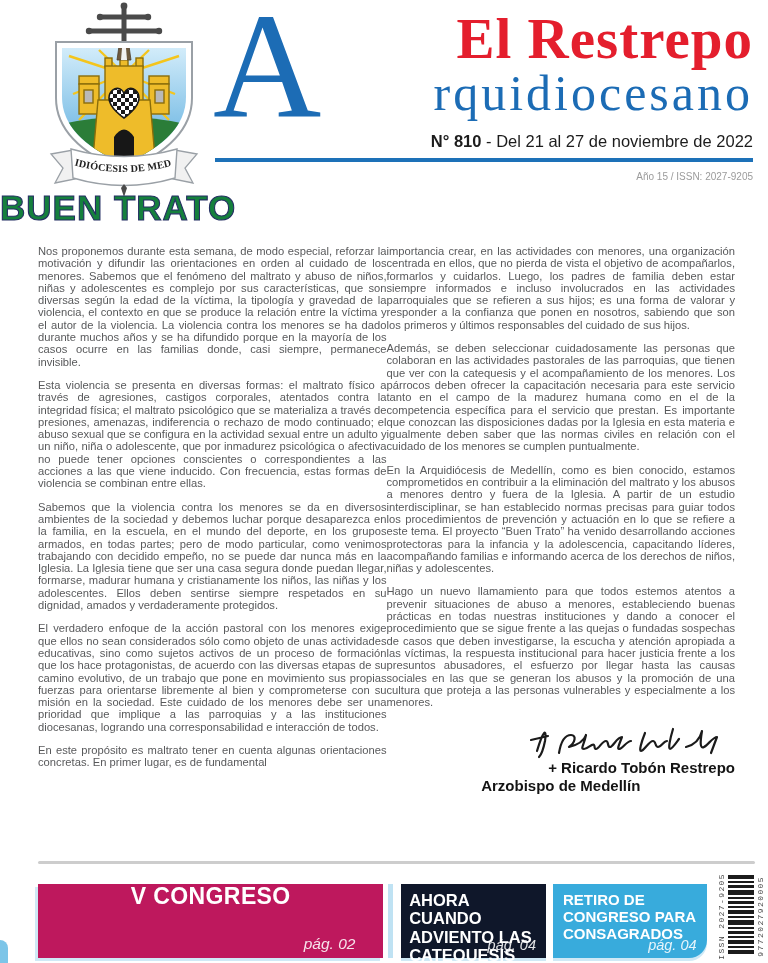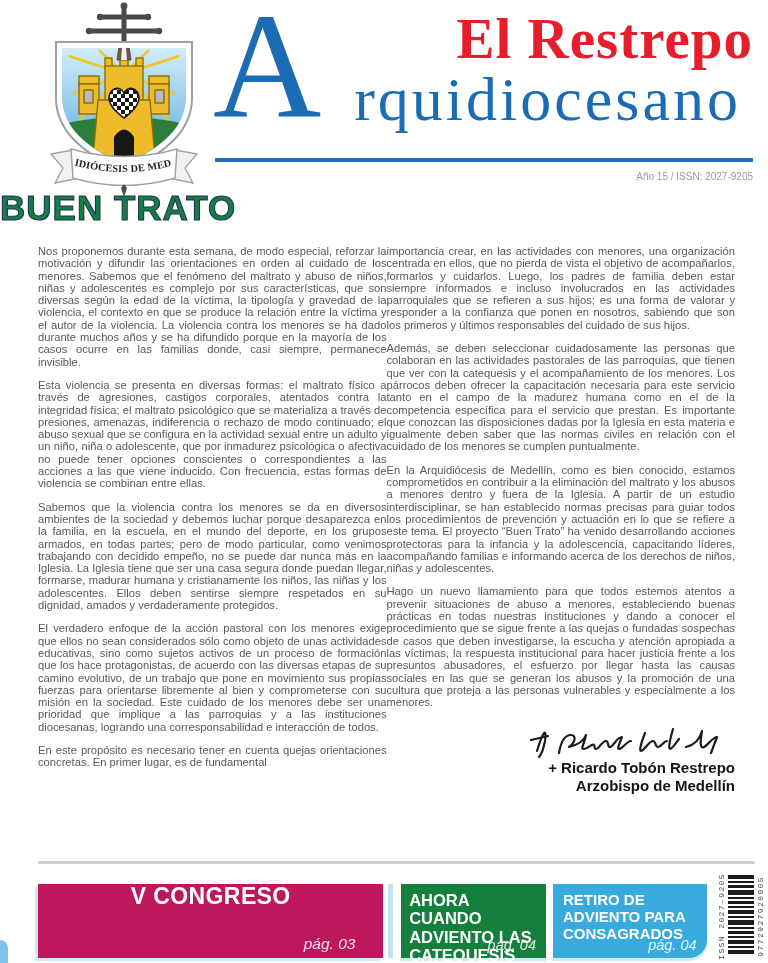--- a/index.html
+++ b/index.html
@@ -14,22 +14,22 @@
   .title-block { position:absolute; left:215px; top:16px; width:538px; height:172px; }
   .big-a {
     position:absolute; left:-2px; top:-26px; font-family:"Liberation Serif", serif;
     font-size:150px; line-height:1; color:#1c6cb5;
   }
   .title-red {
     position:absolute; right:0; top:-6px; font-family:"Liberation Serif", serif;
     font-weight:700; font-size:57px; line-height:1; color:#e41e2d; letter-spacing:1px;
   }
   .title-blue {
-    position:absolute; right:12px; top:52px; font-family:"Liberation Serif", serif;
-    font-size:62px; line-height:1; color:#1c6cb5; letter-spacing:3px;margin-left:17px;
+    position:absolute; right:0; top:52px; font-family:"Liberation Serif", serif;
+    font-size:50px; line-height:1; color:#1c6cb5; letter-spacing:3px;margin-left:17px;
   }
   .issue-line { position:absolute; right:0; top:116px; font-size:16.5px; color:#1c1c1c; }
   .issue-line .bold { font-weight:700; }
   .masthead-rule { position:absolute; left:0; right:0; top:142px; height:4px; background:#1d71b8; }
   .year-issn { position:absolute; right:0; top:155px; font-size:10px; color:#9b9b9b; }
 
   
   .headline {
     position:absolute; top:188px; left:0; width:100%; margin:0; text-align:left;
     font-size:35px; font-weight:700; letter-spacing:1px; color:#15803d;
@@ -39,37 +39,37 @@
   
   .columns { position:absolute; top:245px; left:38px; width:697px; display:flex; }
   .col { flex:1; }
   .col p {
     margin:0 0 11px; font-size:11.2px; line-height:12.3px; text-align:justify;
     color:#58595b;
   }
   .signature { margin-top:8px; text-align:right; color:#141414; }
   .signature svg { display:block; margin:0 0 -4px auto; }
   .sig-name { font-weight:700; font-size:15px; line-height:1.2;text-align:right; }
-  .sig-title { font-weight:700; font-size:15px; line-height:1.2; }
+  .sig-title { font-weight:700; font-size:15px; line-height:1.2;text-align:center; }
 
   
   .section-divider { position:absolute; top:861px; left:38px; right:13px; height:3px;
     background:#cdcdcd; border-radius:2px; }
 
   
   .banners { position:absolute; top:884px; left:38px; right:0; height:74px; display:flex; }
   .banner { position:relative; color:#fff; }
   .banner-dark {
     width:362px; background:#be185d; box-shadow:-3px 3px 0 #cfe9f6;
     display:flex; flex-direction:column; justify-content:flex-start; padding-bottom:8px;
   }
   .banner-dark .line { text-align:center; font-size:23px; font-weight:700; line-height:1.08; letter-spacing:0.4px; }
   .v-strip { width:5px; margin-left:5px; background:#bfe2f3; }
   .banner-mid {
-    width:135px; margin-left:8px; background:#15803d; padding:7px 8px;
+    width:135px; margin-left:8px; background:#0f172a; padding:7px 8px;
     box-shadow:0 3px 0 #cfe9f6;
   }
   .banner-light {
     width:140px; margin-left:7px; background:#38abdc; padding:7px 10px;
     border-bottom-right-radius:18px; box-shadow:0 3px 0 #cfe9f6;
   }
   .banner-mid .line { font-size:16.5px; font-weight:700; line-height:1.12; }
   .banner-light .line { font-size:15px; font-weight:700; line-height:1.14; }
   .page-ref {
     position:absolute; bottom:5px; right:10px; font-style:italic; font-size:14.5px;
@@ -184,34 +184,37 @@
           </text>
           <path d="M92,186 l3,9 3,-9 -3,-4 z" fill="#4a4a4a"></path>
         </g>
       </svg>
     </div>
 
     <div class="title-block">
       <span class="big-a">A</span>
       <div class="title-red">El Restrepo</div>
       <div class="title-blue">rquidiocesano</div>
+      <div class="issue-line">
+        <span class="bold">N° 810</span><span> - Del 21 al 27 de noviembre de 2022</span>
+      </div>
       <div class="masthead-rule"></div>
       <div class="year-issn">Año 15 / ISSN: 2027-9205</div>
     </div>
   </header>
 
   <h1 class="headline">BUEN TRATO</h1>
 
   <main class="columns">
     <div class="col">
       <p>Nos proponemos durante esta semana, de modo especial, reforzar la motivación y difundir las orientaciones en orden al cuidado de los menores. Sabemos que el fenómeno del maltrato y abuso de niños, niñas y adolescentes es complejo por sus características, que son diversas según la edad de la víctima, la tipología y gravedad de la violencia, el contexto en que se produce la relación entre la víctima y el autor de la violencia. La violencia contra los menores se ha dado durante muchos años y se ha difundido porque en la mayoría de los casos ocurre en las familias donde, casi siempre, permanece invisible.</p>
       <p>Esta violencia se presenta en diversas formas: el maltrato físico a través de agresiones, castigos corporales, atentados contra la integridad física; el maltrato psicológico que se materializa a través de presiones, amenazas, indiferencia o rechazo de modo continuado; el abuso sexual que se configura en la actividad sexual entre un adulto y un niño, niña o adolescente, que por inmadurez psicológica o afectiva no puede tener opciones conscientes o correspondientes a las acciones a las que viene inducido. Con frecuencia, estas formas de violencia se combinan entre ellas.</p>
       <p>Sabemos que la violencia contra los menores se da en diversos ambientes de la sociedad y debemos luchar porque desaparezca en la familia, en la escuela, en el mundo del deporte, en los grupos armados, en todas partes; pero de modo particular, como venimos trabajando con decidido empeño, no se puede dar nunca más en la Iglesia. La Iglesia tiene que ser una casa segura donde puedan llegar, formarse, madurar humana y cristianamente los niños, las niñas y los adolescentes. Ellos deben sentirse siempre respetados en su dignidad, amados y verdaderamente protegidos.</p>
       <p>El verdadero enfoque de la acción pastoral con los menores exige que ellos no sean considerados sólo como objeto de unas actividades educativas, sino como sujetos activos de un proceso de formación que los hace protagonistas, de acuerdo con las diversas etapas de su camino evolutivo, de un trabajo que pone en movimiento sus propias fuerzas para orientarse libremente al bien y comprometerse con su misión en la sociedad. Este cuidado de los menores debe ser una prioridad que implique a las parroquias y a las instituciones diocesanas, logrando una corresponsabilidad e interacción de todos.</p>
-      <p>En este propósito es necesario tener en cuenta quejas orientaciones concretas. En primer lugar, es de fundamental</p>
+      <p>En este propósito es maltrato tener en cuenta algunas orientaciones concretas. En primer lugar, es de fundamental</p>
     </div>
     <div class="col">
       <p>importancia crear, en las actividades con menores, una organización centrada en ellos, que no pierda de vista el objetivo de acompañarlos, formarlos y cuidarlos. Luego, los padres de familia deben estar siempre informados e incluso involucrados en las actividades parroquiales que se refieren a sus hijos; es una forma de valorar y responder a la confianza que ponen en nosotros, sabiendo que son los primeros y últimos responsables del cuidado de sus hijos.</p>
       <p>Además, se deben seleccionar cuidadosamente las personas que colaboran en las actividades pastorales de las parroquias, que tienen que ver con la catequesis y el acompañamiento de los menores. Los párrocos deben ofrecer la capacitación necesaria para este servicio tanto en el campo de la madurez humana como en el de la competencia específica para el servicio que prestan. Es importante que conozcan las disposiciones dadas por la Iglesia en esta materia e igualmente deben saber que las normas civiles en relación con el cuidado de los menores se cumplen puntualmente.</p>
       <p>En la Arquidiócesis de Medellín, como es bien conocido, estamos comprometidos en contribuir a la eliminación del maltrato y los abusos a menores dentro y fuera de la Iglesia. A partir de un estudio interdisciplinar, se han establecido normas precisas para guiar todos los procedimientos de prevención y actuación en lo que se refiere a este tema. El proyecto “Buen Trato” ha venido desarrollando acciones protectoras para la infancia y la adolescencia, capacitando líderes, acompañando familias e informando acerca de los derechos de niños, niñas y adolescentes.</p>
       <p>Hago un nuevo llamamiento para que todos estemos atentos a prevenir situaciones de abuso a menores, estableciendo buenas prácticas en todas nuestras instituciones y dando a conocer el procedimiento que se sigue frente a las quejas o fundadas sospechas de casos que deben investigarse, la escucha y atención apropiada a las víctimas, la respuesta institucional para hacer justicia frente a los presuntos abusadores, el esfuerzo por llegar hasta las causas sociales en las que se generan los abusos y la promoción de una cultura que proteja a las personas vulnerables y especialmente a los menores.</p>
 
       <div class="signature">
         <svg width="212" height="44" viewBox="0 0 212 44">
           <path d="M14,32 c6,-20 10,-24 8,-10 c-2,10 -4,14 -6,16 M8,21 l17,-4 M36,34 c2,-12 6,-18 12,-18 c6,0 4,8 -2,12 c8,-2 15,-6 17,-12 c-2,10 -6,14 -2,14 c4,0 8,-6 10,-4 c1,1 0,4 2,4 c3,0 6,-8 10,-8 c3,0 1,6 4,6 c3,0 7,-10 12,-10 c-3,8 -5,12 -3,12 c3,0 8,-8 12,-8 M122,14 c-4,10 -6,18 -4,18 c3,0 8,-10 12,-10 c3,0 2,6 5,6 c3,0 6,-6 9,-6 M150,10 c-3,10 -5,20 -3,20 c2,0 6,-6 9,-10 M163,28 c8,-2 14,-8 16,-16 c-2,12 -2,18 2,16 c4,-2 9,-10 13,-10 l-6,16" stroke="#1b1b1b" stroke-width="2.2" fill="none" stroke-linecap="round" stroke-linejoin="round"></path>
@@ -220,35 +223,35 @@
         <div class="sig-title">Arzobispo de Medellín</div>
       </div>
     </div>
   </main>
 
   <div class="section-divider"></div>
 
   <footer class="banners">
     <div class="banner banner-dark">
       <div class="line">V CONGRESO</div>
-      <div class="page-ref">pág. 03</div>
+      <div class="page-ref">pág. 02</div>
     </div>
 
     <div class="v-strip"></div>
 
     <div class="banner banner-mid">
       <div class="line">AHORA CUANDO</div>
       <div class="line">ADVIENTO LAS</div>
       <div class="line">CATEQUESIS</div>
       <div class="page-ref">pág. 04</div>
     </div>
 
     <div class="banner banner-light">
       <div class="line">RETIRO DE</div>
-      <div class="line">ADVIENTO PARA</div>
+      <div class="line">CONGRESO PARA</div>
       <div class="line">CONSAGRADOS</div>
       <div class="page-ref">pág. 04</div>
     </div>
 
     <div class="barcode">
       <div class="bc-side">ISSN 2027-9205</div>
       <svg class="bc-bars" width="26" height="82" viewBox="0 0 26 82">
         <g fill="#1c1c1c">
           <rect x="0" y="0" width="26" height="4"></rect>
           <rect x="0" y="6" width="26" height="2"></rect>

